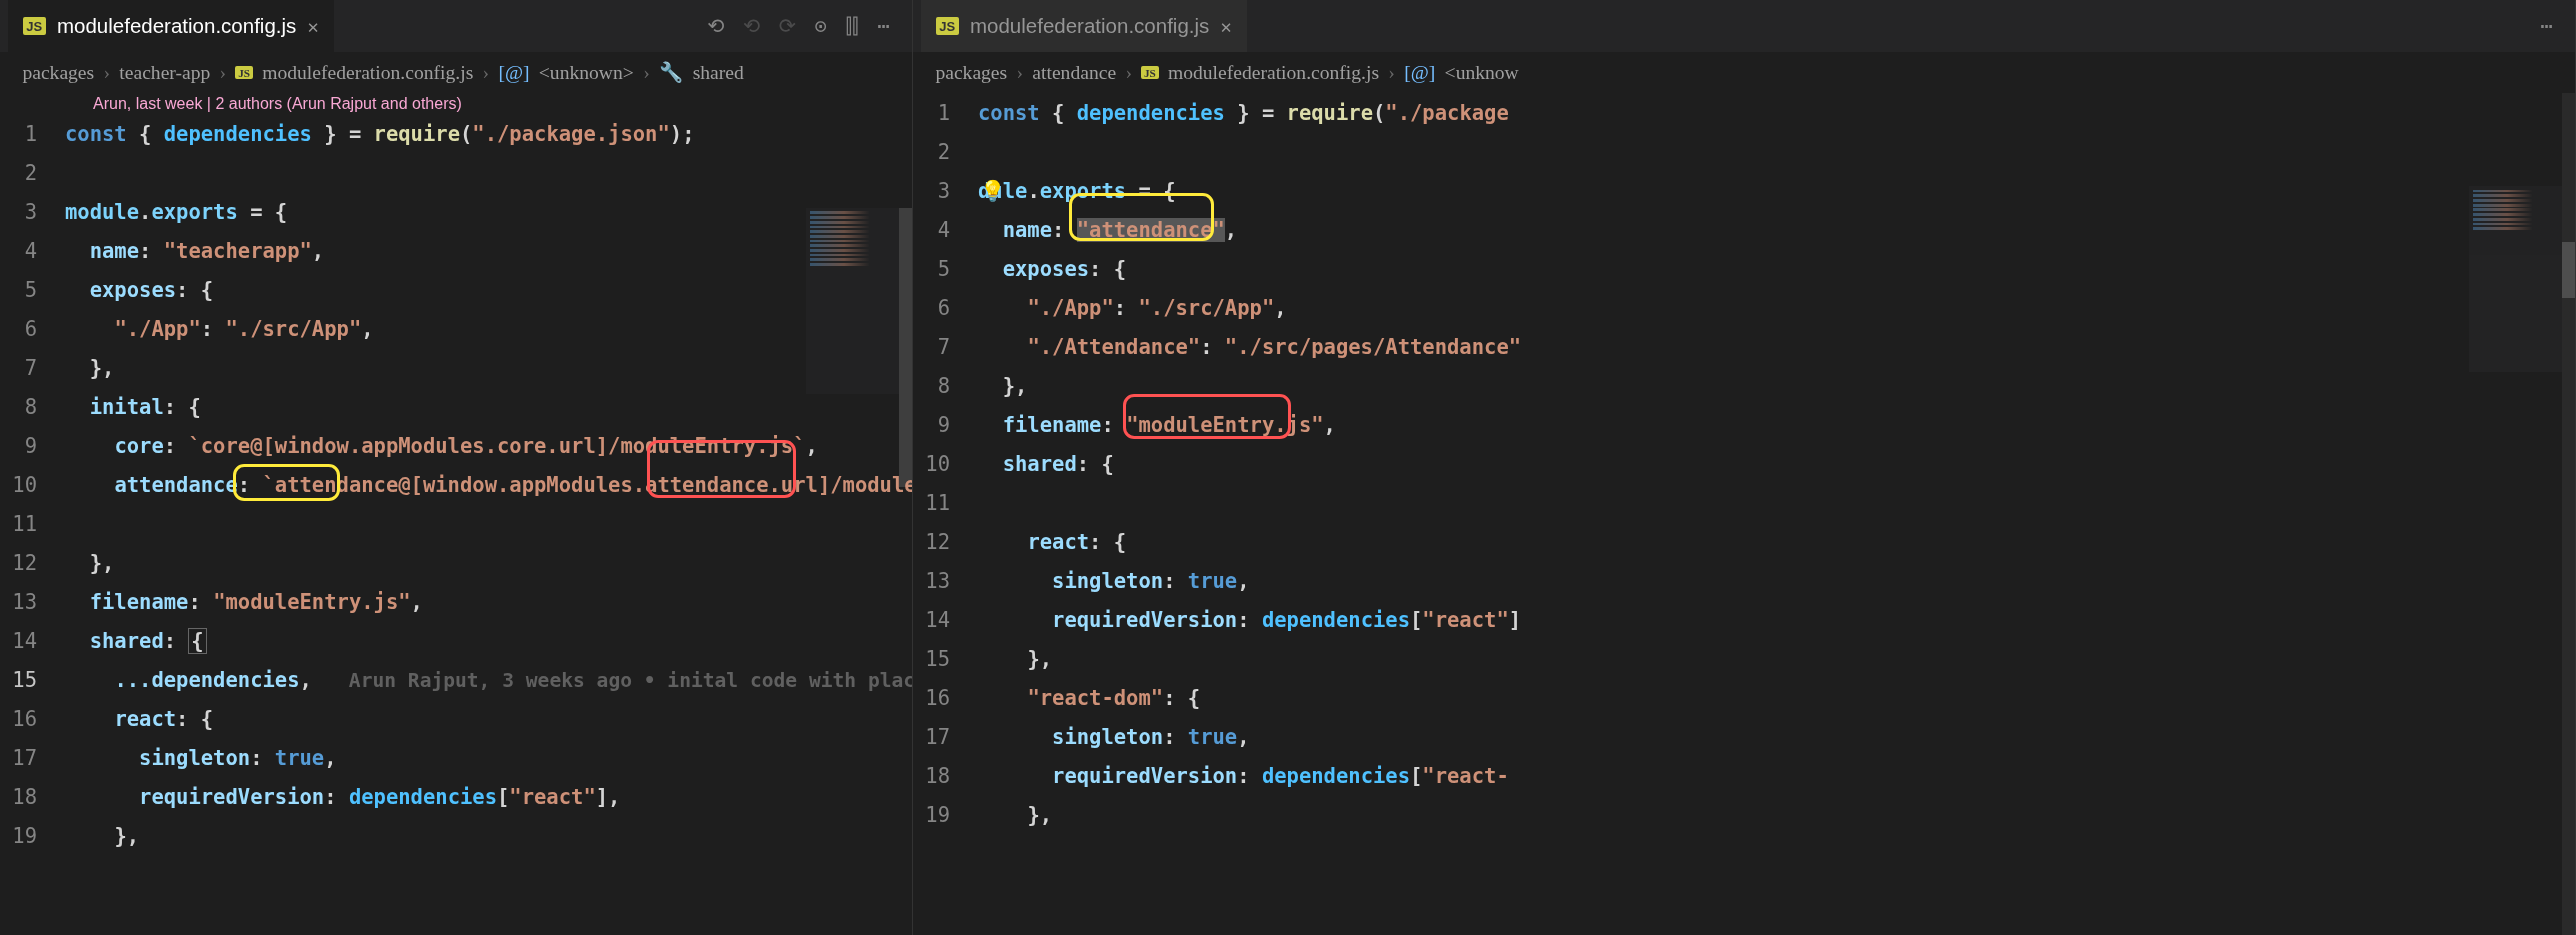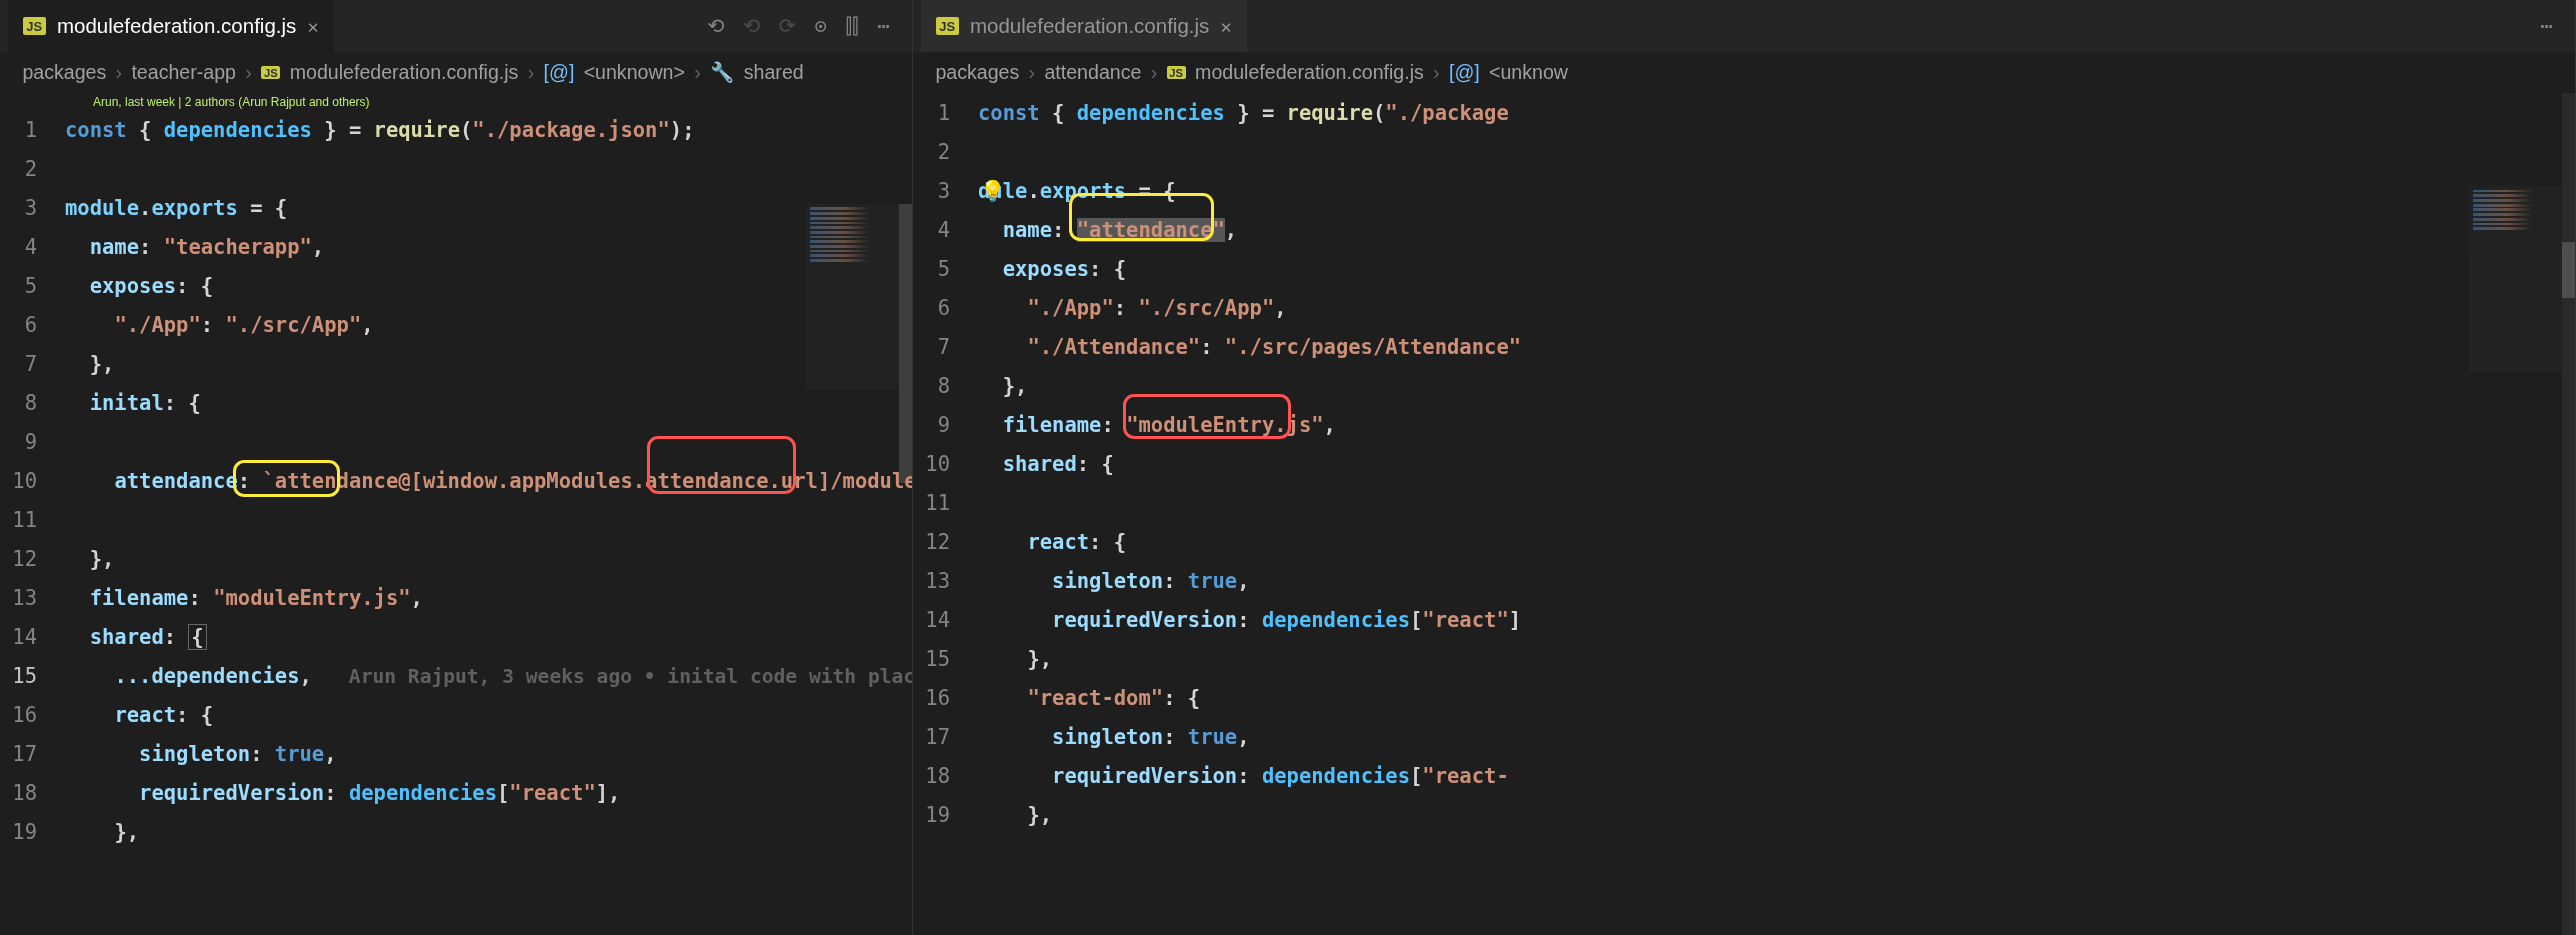--- a/index.html
+++ b/index.html
@@ -63,39 +63,39 @@
   align-items: center;
   padding-right: 15px;
 }
 .tab-actions .icon { color: #858585; cursor: pointer; }
 .breadcrumb {
   display: flex;
   align-items: center;
   padding: 7.5px 22.4px;
   height: 41px;
   font-size: 19.6px;
-  font-family: Liberation Sans, sans-serif;
+  font-family: Liberation Serif, serif;
   gap: 9.3px;
   color: #a0a0a0;
 }
 .breadcrumb .sep { color: #666; }
 .breadcrumb .js-icon {
   background: #cbcb41;
   color: #333;
   font-size: 11.2px;
   font-weight: bold;
   padding: 0.9px 2.8px;
   border-radius: 1.9px;
 }
 .breadcrumb .bc-symbol { color: #75beff; }
 .breadcrumb .bc-wrench { color: #c5c5c5; }
 .codelens {
   padding: 1.9px 0 1.9px 93px;
-  font-size: 12px;
-  color: #bef264;
+  font-size: 16px;
+  color: #f9a8d4;
   font-family: -apple-system, sans-serif;
 }
 .code-area {
   flex: 1;
   overflow: hidden;
   position: relative;
 }
 .code-lines { padding-left: 0; }
 .line {
   display: flex;
@@ -272,20 +272,21 @@
         <div class="line">
           <span class="line-number">7</span>
           <span class="line-content">  <span class="tok-punc">},</span></span>
         </div>
         <div class="line">
           <span class="line-number">8</span>
           <span class="line-content">  <span class="tok-prop">inital</span><span class="tok-punc">: {</span></span>
         </div>
         <div class="line">
           <span class="line-number">9</span>
+          <span class="line-content">    <span class="tok-prop">core</span><span class="tok-punc">: </span><span class="tok-string">`core@[window.appModules.core.url]/moduleEntry.js`</span><span class="tok-punc">,</span></span>
         </div>
         <div class="line" style="position:relative">
           <span class="line-number">10</span>
           <span class="line-content">    <span class="tok-prop">attendance</span><span class="tok-punc">: </span><span class="tok-string">`attendance@[window.appModules.attendance.url]/moduleEntry.js`</span></span>
           <div class="annotation annot-yellow" style="left:233px; top:-1.9px; width:107px; height:37px;"></div>
           <div class="annotation annot-red" style="left:647px; top:-26px; width:149px; height:58px;"></div>
         </div>
         <div class="line"><span class="line-number">11</span></div>
         <div class="line">
           <span class="line-number">12</span>

